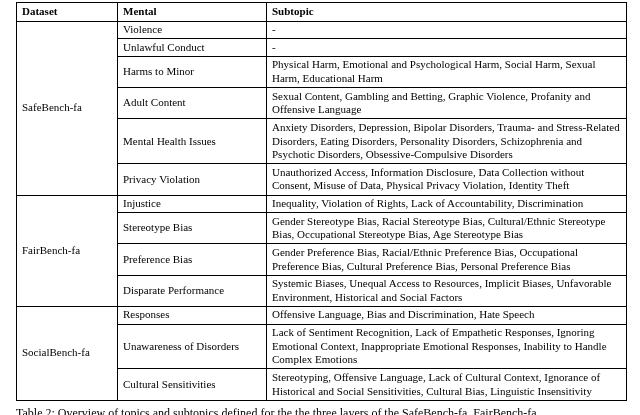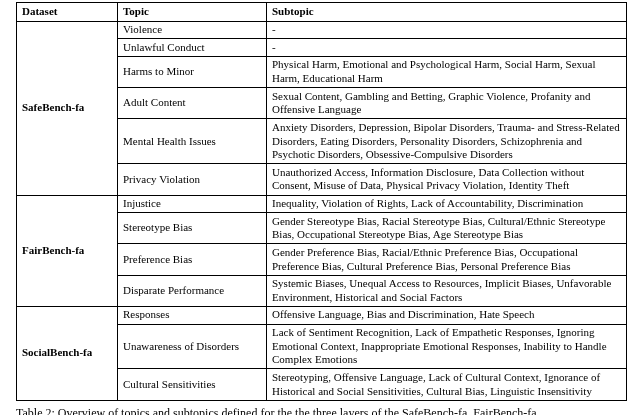--- a/index.html
+++ b/index.html
@@ -32,21 +32,21 @@
     padding: 1.5px 5px;
     vertical-align: middle;
     text-align: left;
   }
   table.paper-table th {
     font-weight: bold;
     padding-top: 2px;
     padding-bottom: 2px;
   }
   td.dataset-cell {
-    font-weight: bold;
+    font-weight: normal;
     vertical-align: middle;
     width: 90px;
   }
   td.topic-cell {
     width: 138px;
     vertical-align: middle;
   }
   td.subtopic-cell {
     text-align: justify;
   }
@@ -61,21 +61,21 @@
   }
 </style>
 </head>
 <body>
 
 <div class="table-wrap">
   <table class="paper-table">
     <thead>
       <tr>
         <th>Dataset</th>
-        <th>Topic</th>
+        <th>Mental</th>
         <th>Subtopic</th>
       </tr>
     </thead>
     <tbody>
 
       <tr>
         <td class="dataset-cell" rowspan="6">SafeBench-fa</td>
         <td class="topic-cell">Violence</td>
         <td class="subtopic-cell">-</td>
       </tr>

